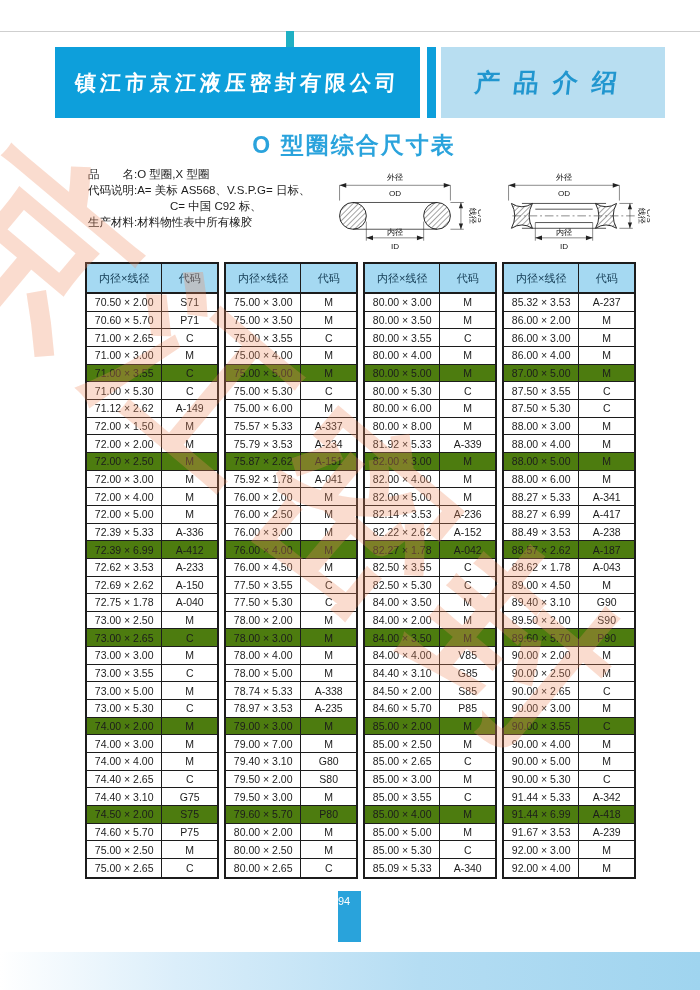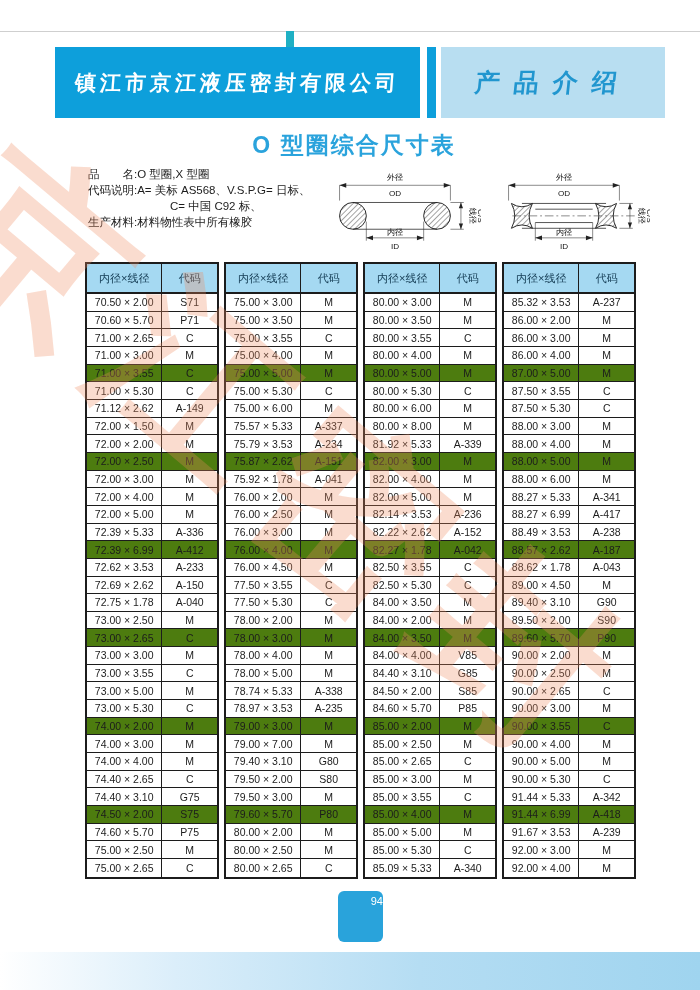--- a/index.html
+++ b/index.html
@@ -31,22 +31,22 @@
   .otable{width:134px;border:2px solid #1c1c1c;box-sizing:border-box;background:#fff;}
   .thead{height:30px;background:#a5d9f2;display:flex;box-sizing:border-box;
          border-bottom:2px solid #1c1c1c;font-size:11px;color:#123a52;}
   .trow{height:17.67px;display:flex;box-sizing:border-box;border-bottom:1px solid #1c1c1c;
         font-size:10.5px;color:#1c1c1c;background:#fff;}
   .trow:last-child{border-bottom:none;}
   .trow.hl{background:#4d7c0f;}
   .c1{width:58%;display:flex;align-items:center;justify-content:center;box-sizing:border-box;
       border-right:1px solid #1c1c1c;white-space:nowrap;}
   .c2{flex:1;display:flex;align-items:center;justify-content:center;}
-  .pagenum{position:absolute;left:338px;top:891px;width:45px;height:51px;background:#29a3db;
-           color:#fff;font-size:11px;text-align:right;padding-top:4px;box-sizing:border-box;border-radius:6px;}
+  .pagenum{position:absolute;left:338px;top:891px;width:23px;height:51px;background:#29a3db;
+           color:#fff;font-size:11px;text-align:left;padding-top:4px;box-sizing:border-box;}
   .bottomband{position:absolute;left:0;top:952px;width:700px;height:38px;
               background:linear-gradient(90deg,#ffffff 0%,#dbeefa 25%,#b5ddf3 60%,#9fd4ef 100%);}
   .watermark{position:absolute;left:45px;top:95px;font-size:185px;font-weight:bold;
              color:rgba(238,140,95,0.30);transform:rotate(40deg);transform-origin:0 0;
              letter-spacing:22px;white-space:nowrap;z-index:5;pointer-events:none;}
 </style>
 </head>
 <body>
 
 <div id="page">

